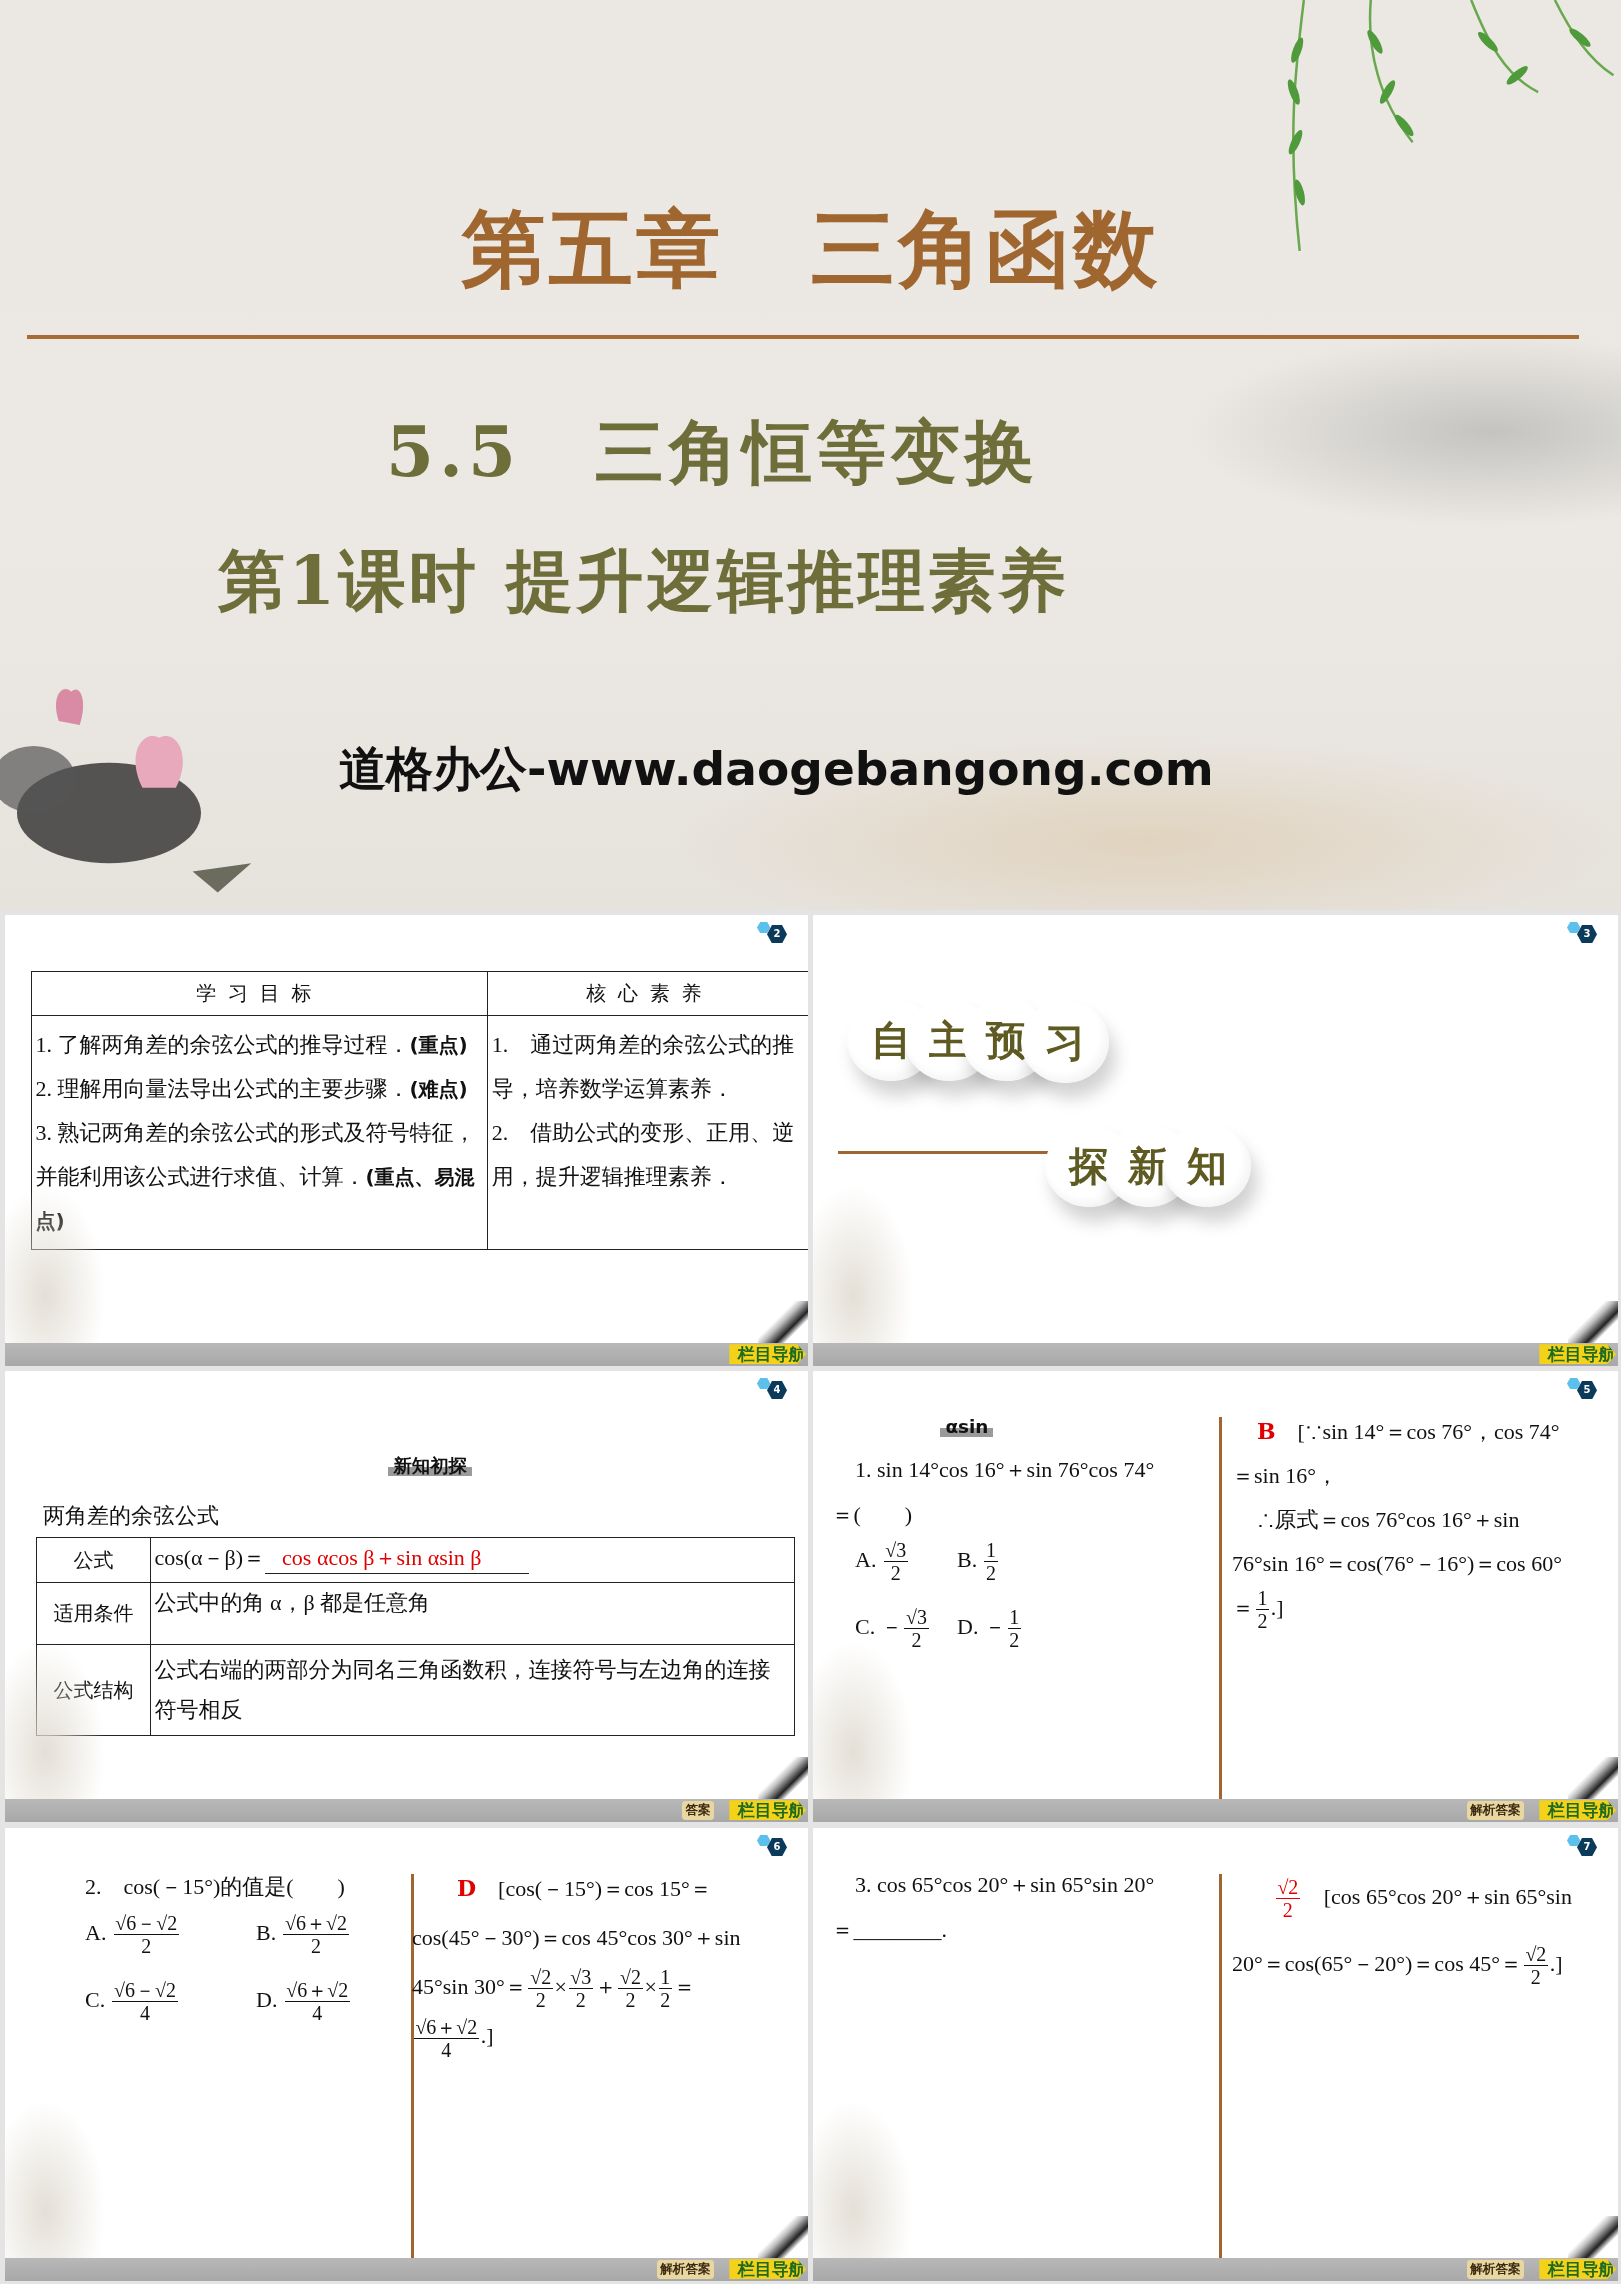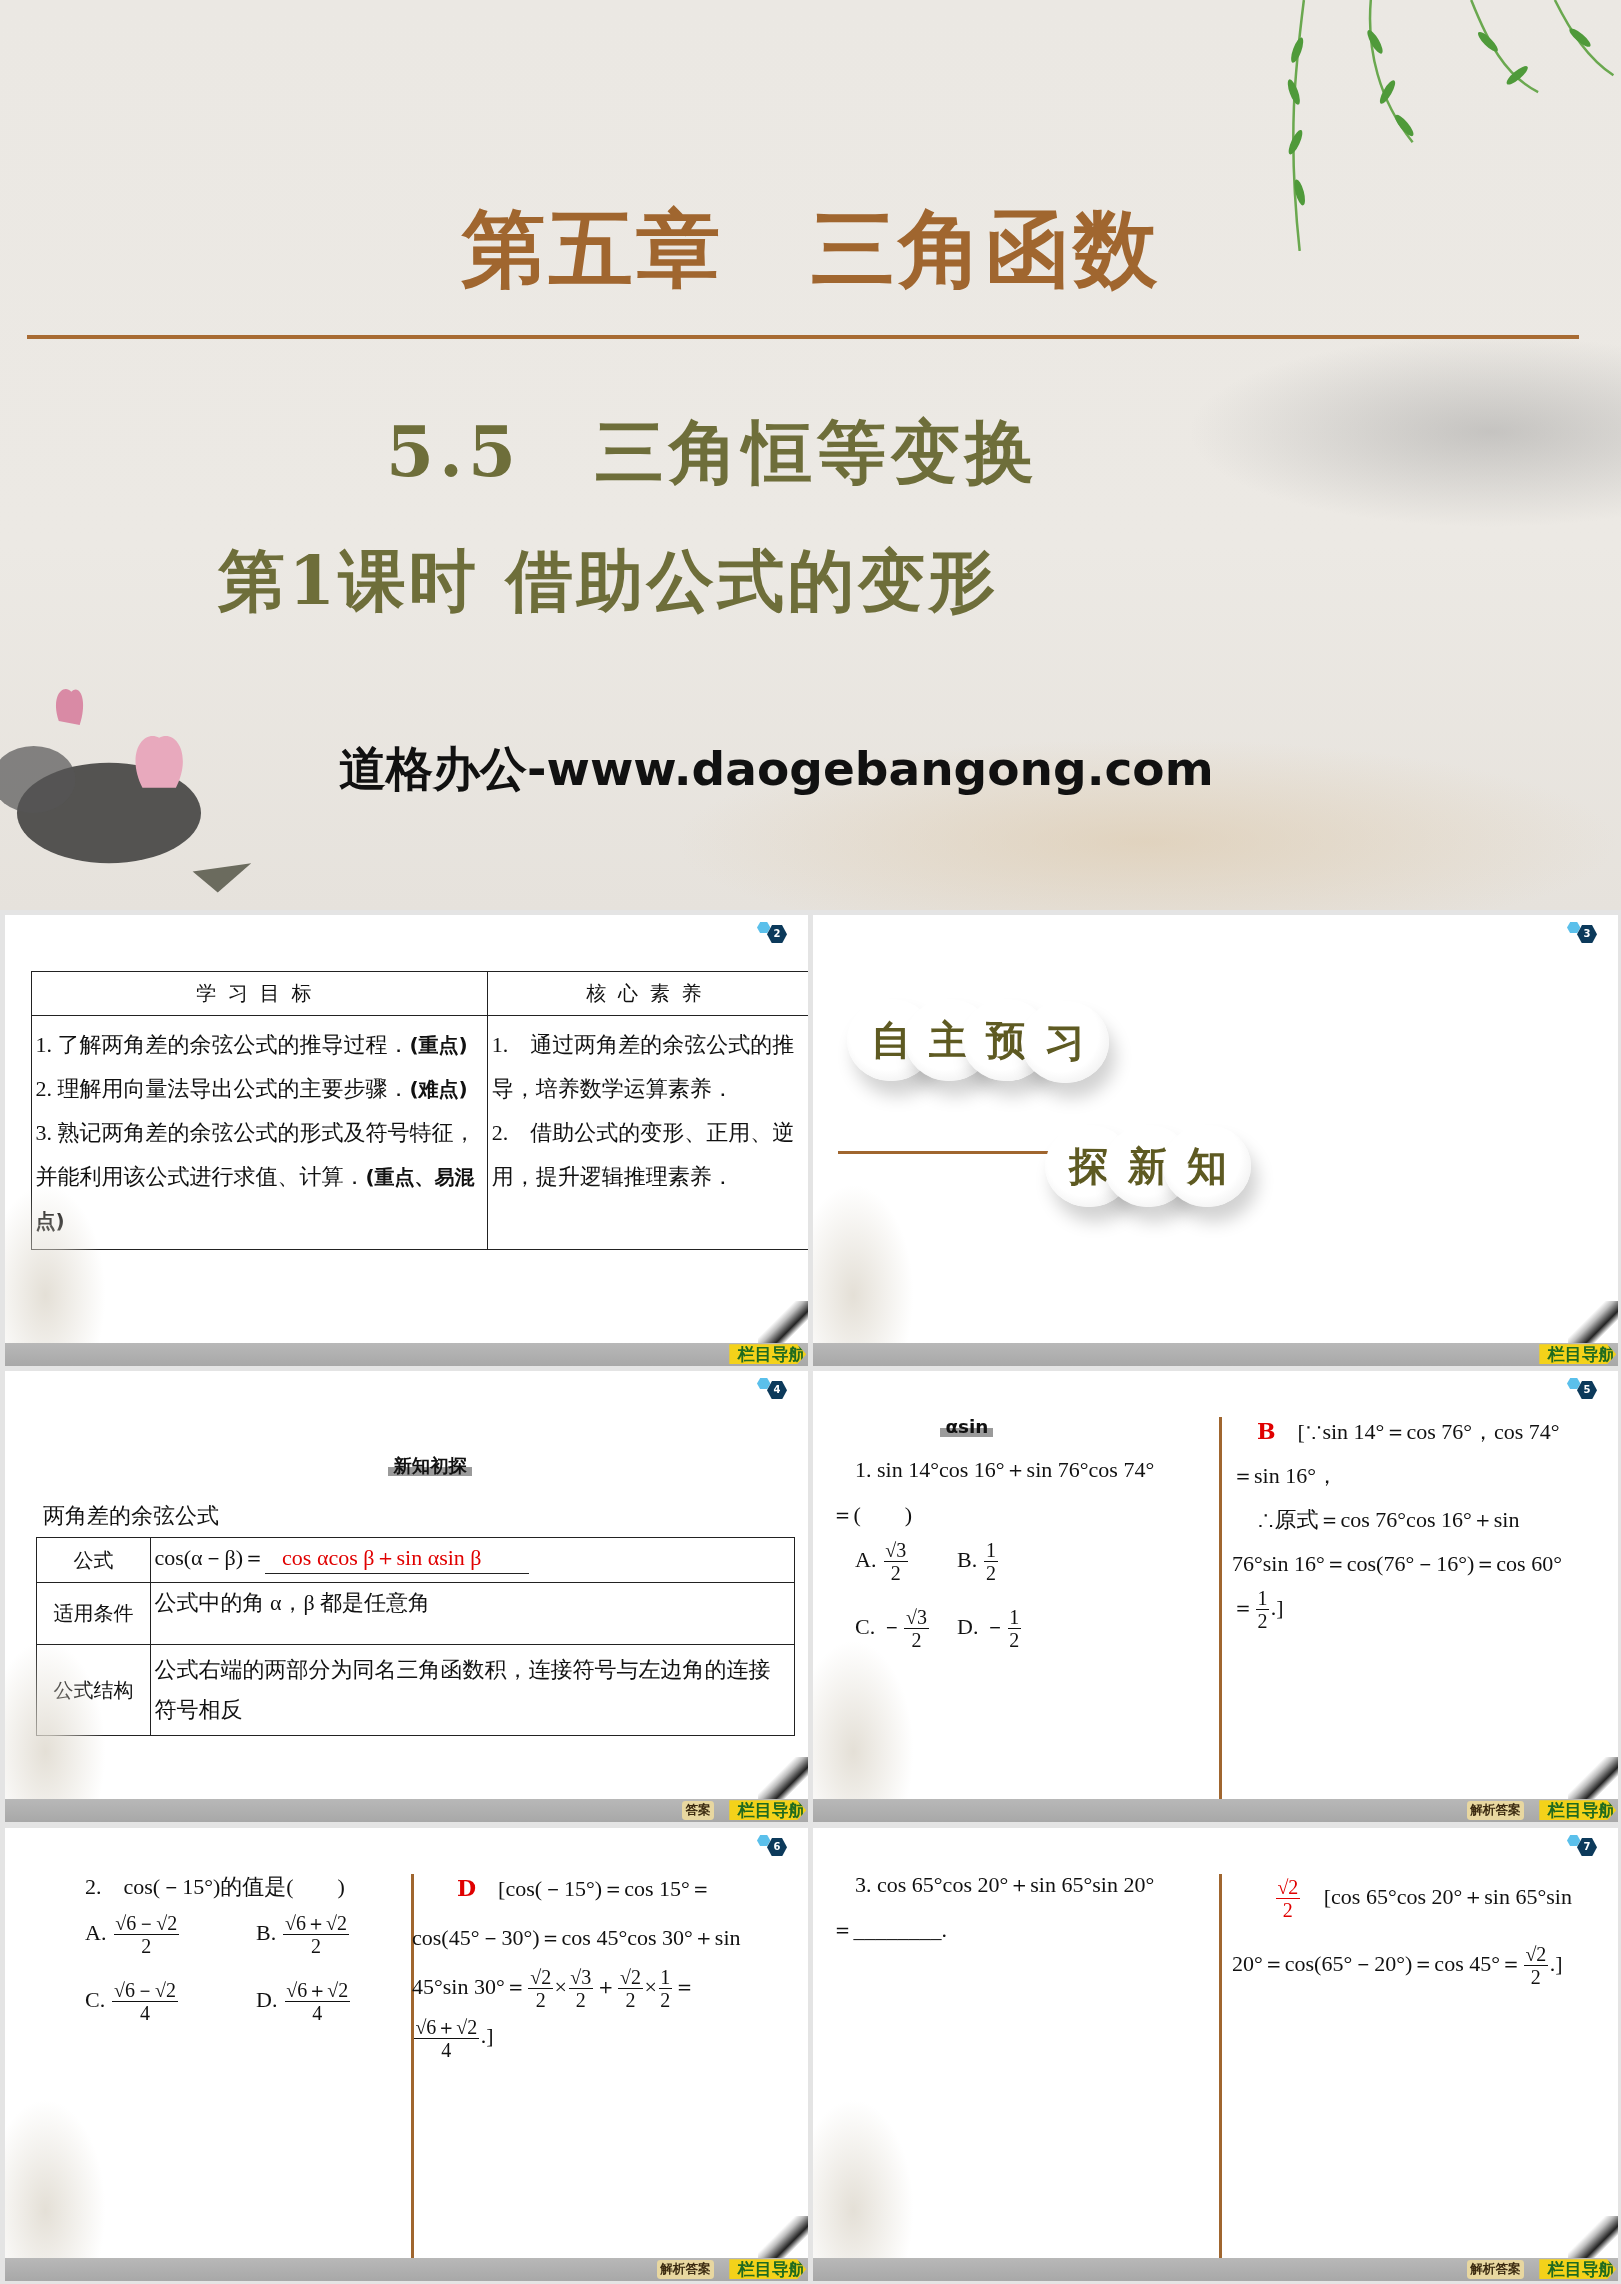--- a/index.html
+++ b/index.html
@@ -96,21 +96,21 @@
   <svg class="lotus" viewBox="0 0 370 300">
     <ellipse cx="130" cy="190" rx="110" ry="60" fill="#3a3a38" opacity="0.85"></ellipse>
     <ellipse cx="40" cy="150" rx="50" ry="40" fill="#555" opacity="0.7"></ellipse>
     <path d="M170 160 C 150 120, 170 90, 190 100 C 210 90, 230 120, 210 160 Z" fill="#e8a9bd"></path>
     <path d="M70 80 C 60 50, 75 35, 85 45 C 95 35, 105 55, 95 85 Z" fill="#d98aa5"></path>
     <path d="M230 260 L 300 250 L 260 285 Z" fill="#6b6b5e"></path>
   </svg>
   <div class="chapter-title">第五章　三角函数</div>
   <div class="chapter-rule"></div>
   <div class="section-title">5.5　三角恒等变换</div>
-  <div class="lesson-title">第1课时 借助公式的变形</div>
+  <div class="lesson-title">第1课时 提升逻辑推理素养</div>
   <div class="site">道格办公-www.daogebangong.com</div>
 </div>
 
 <div class="slide s2">
   <div class="pagebadge">
     <div class="hex1"></div>
     <div class="hex2">2</div>
   </div>
   <table class="obj-table">
     <tbody>

